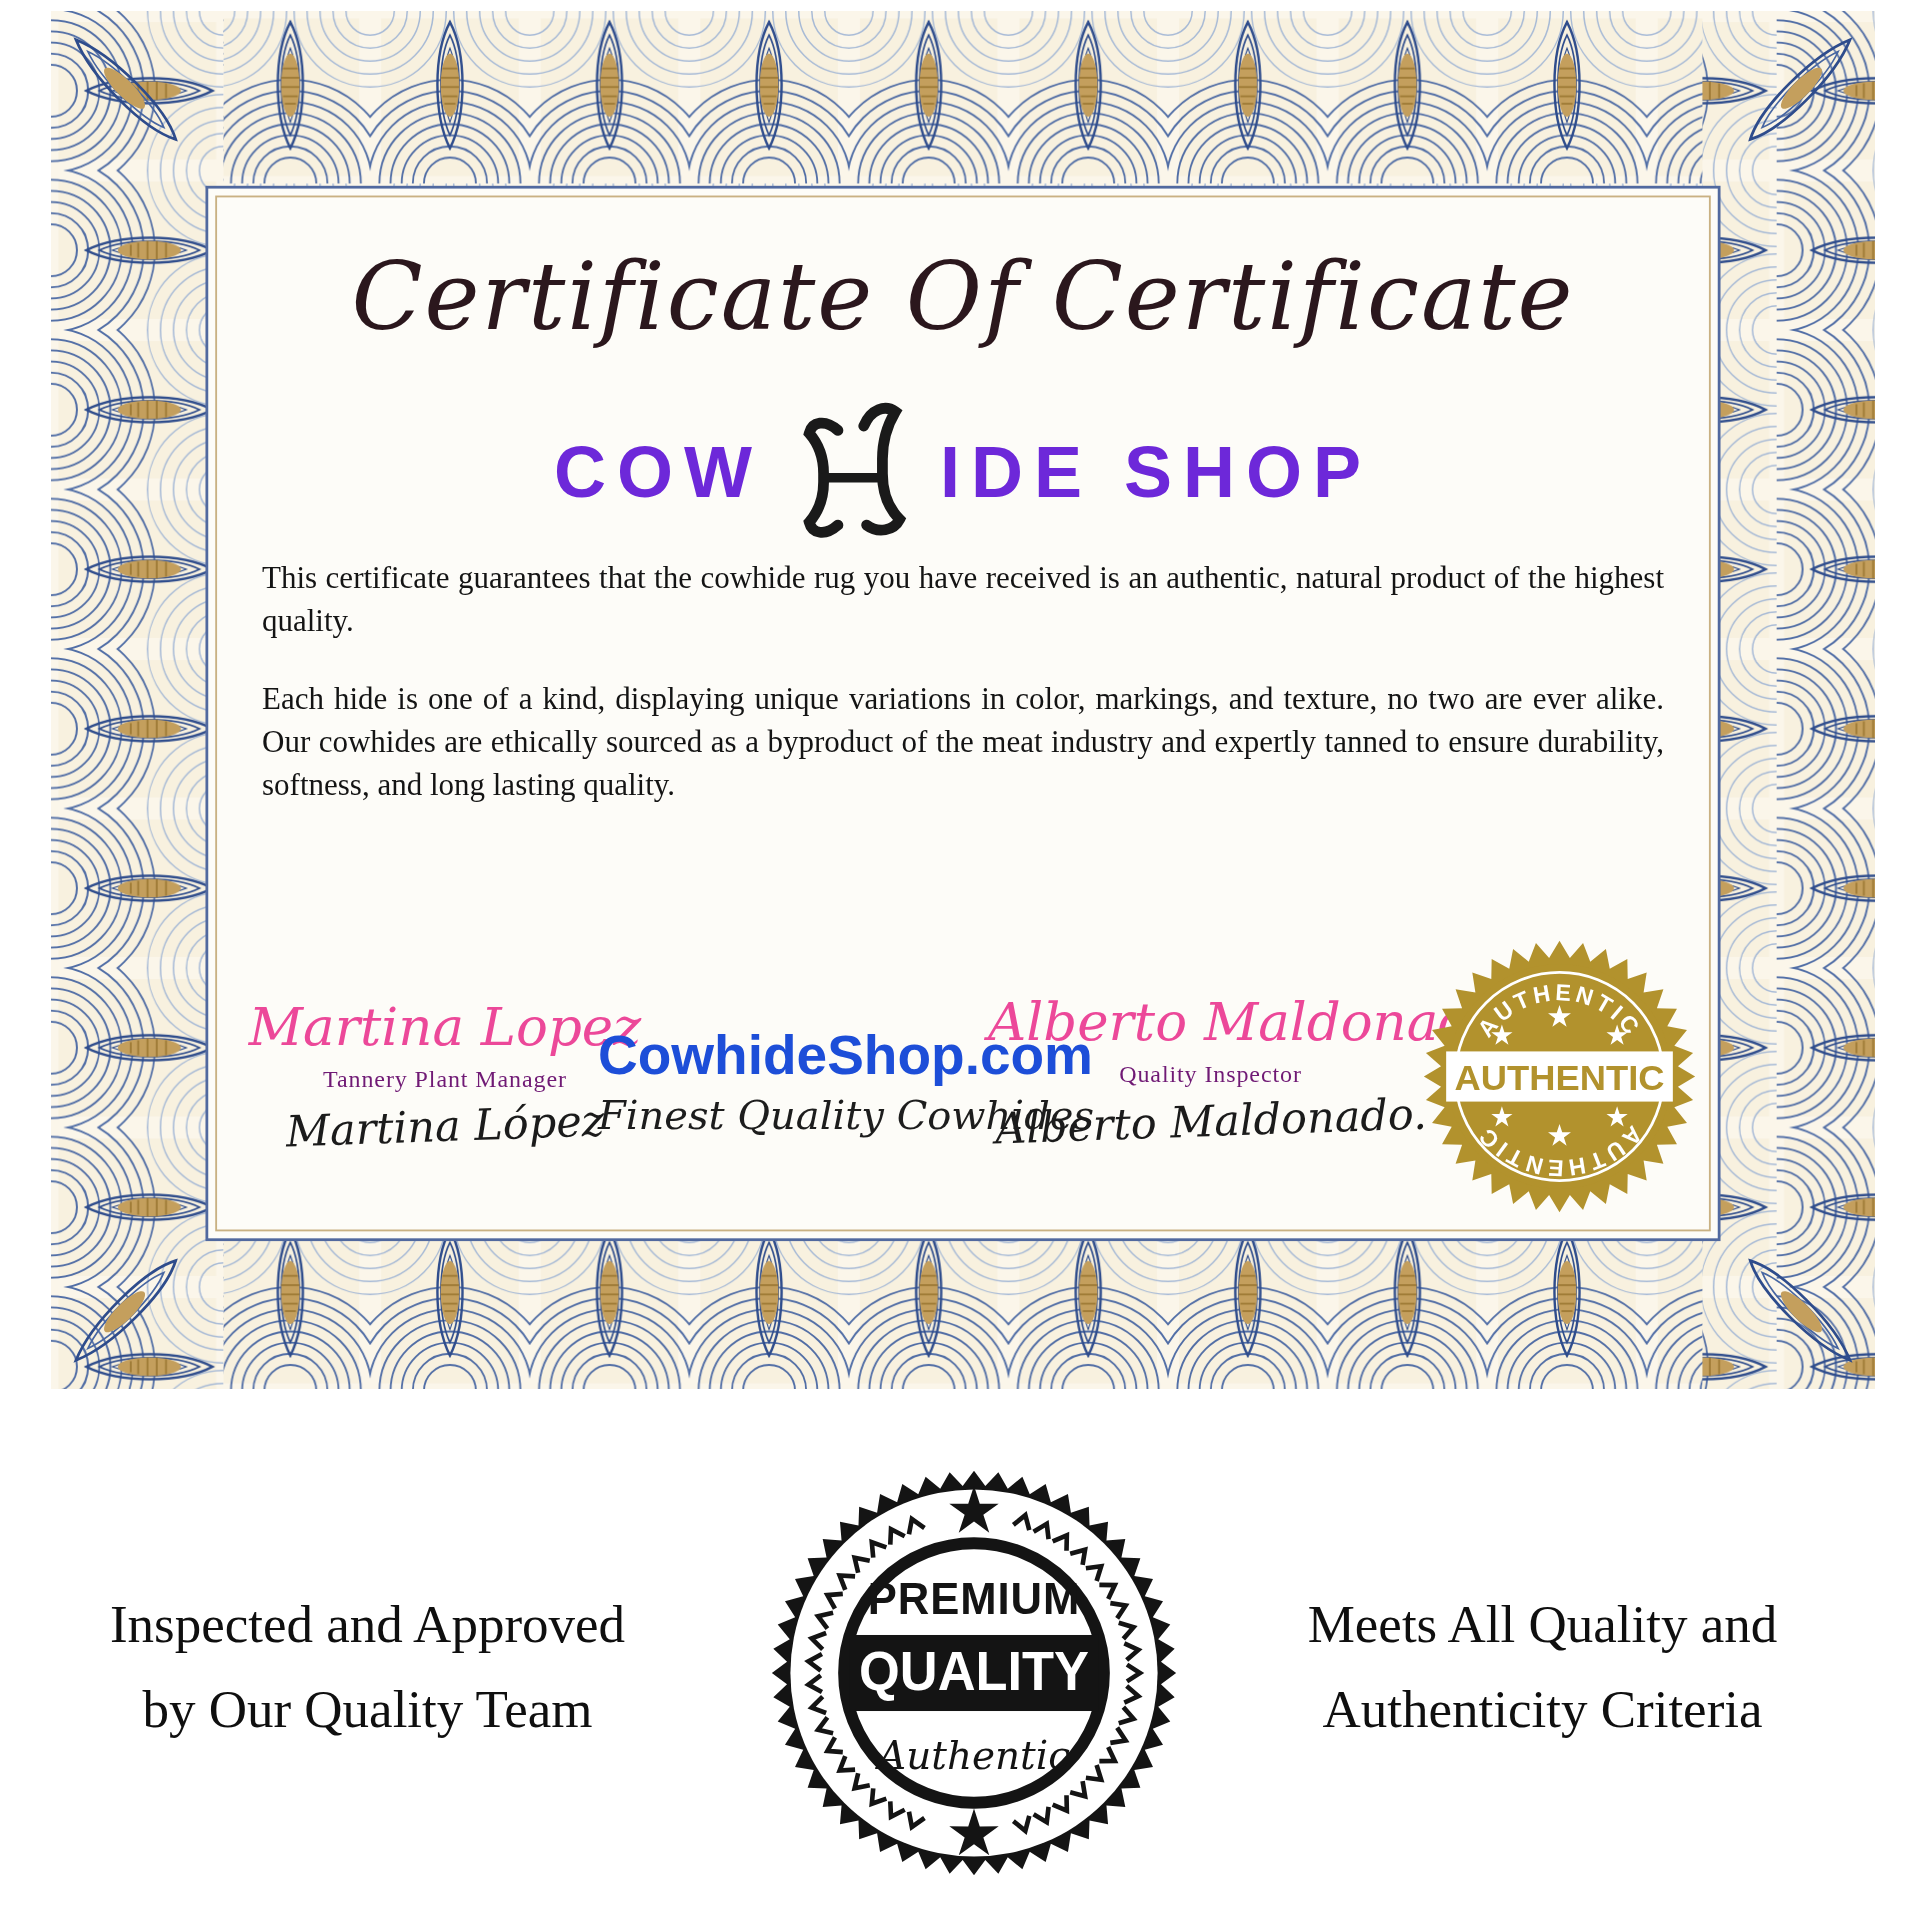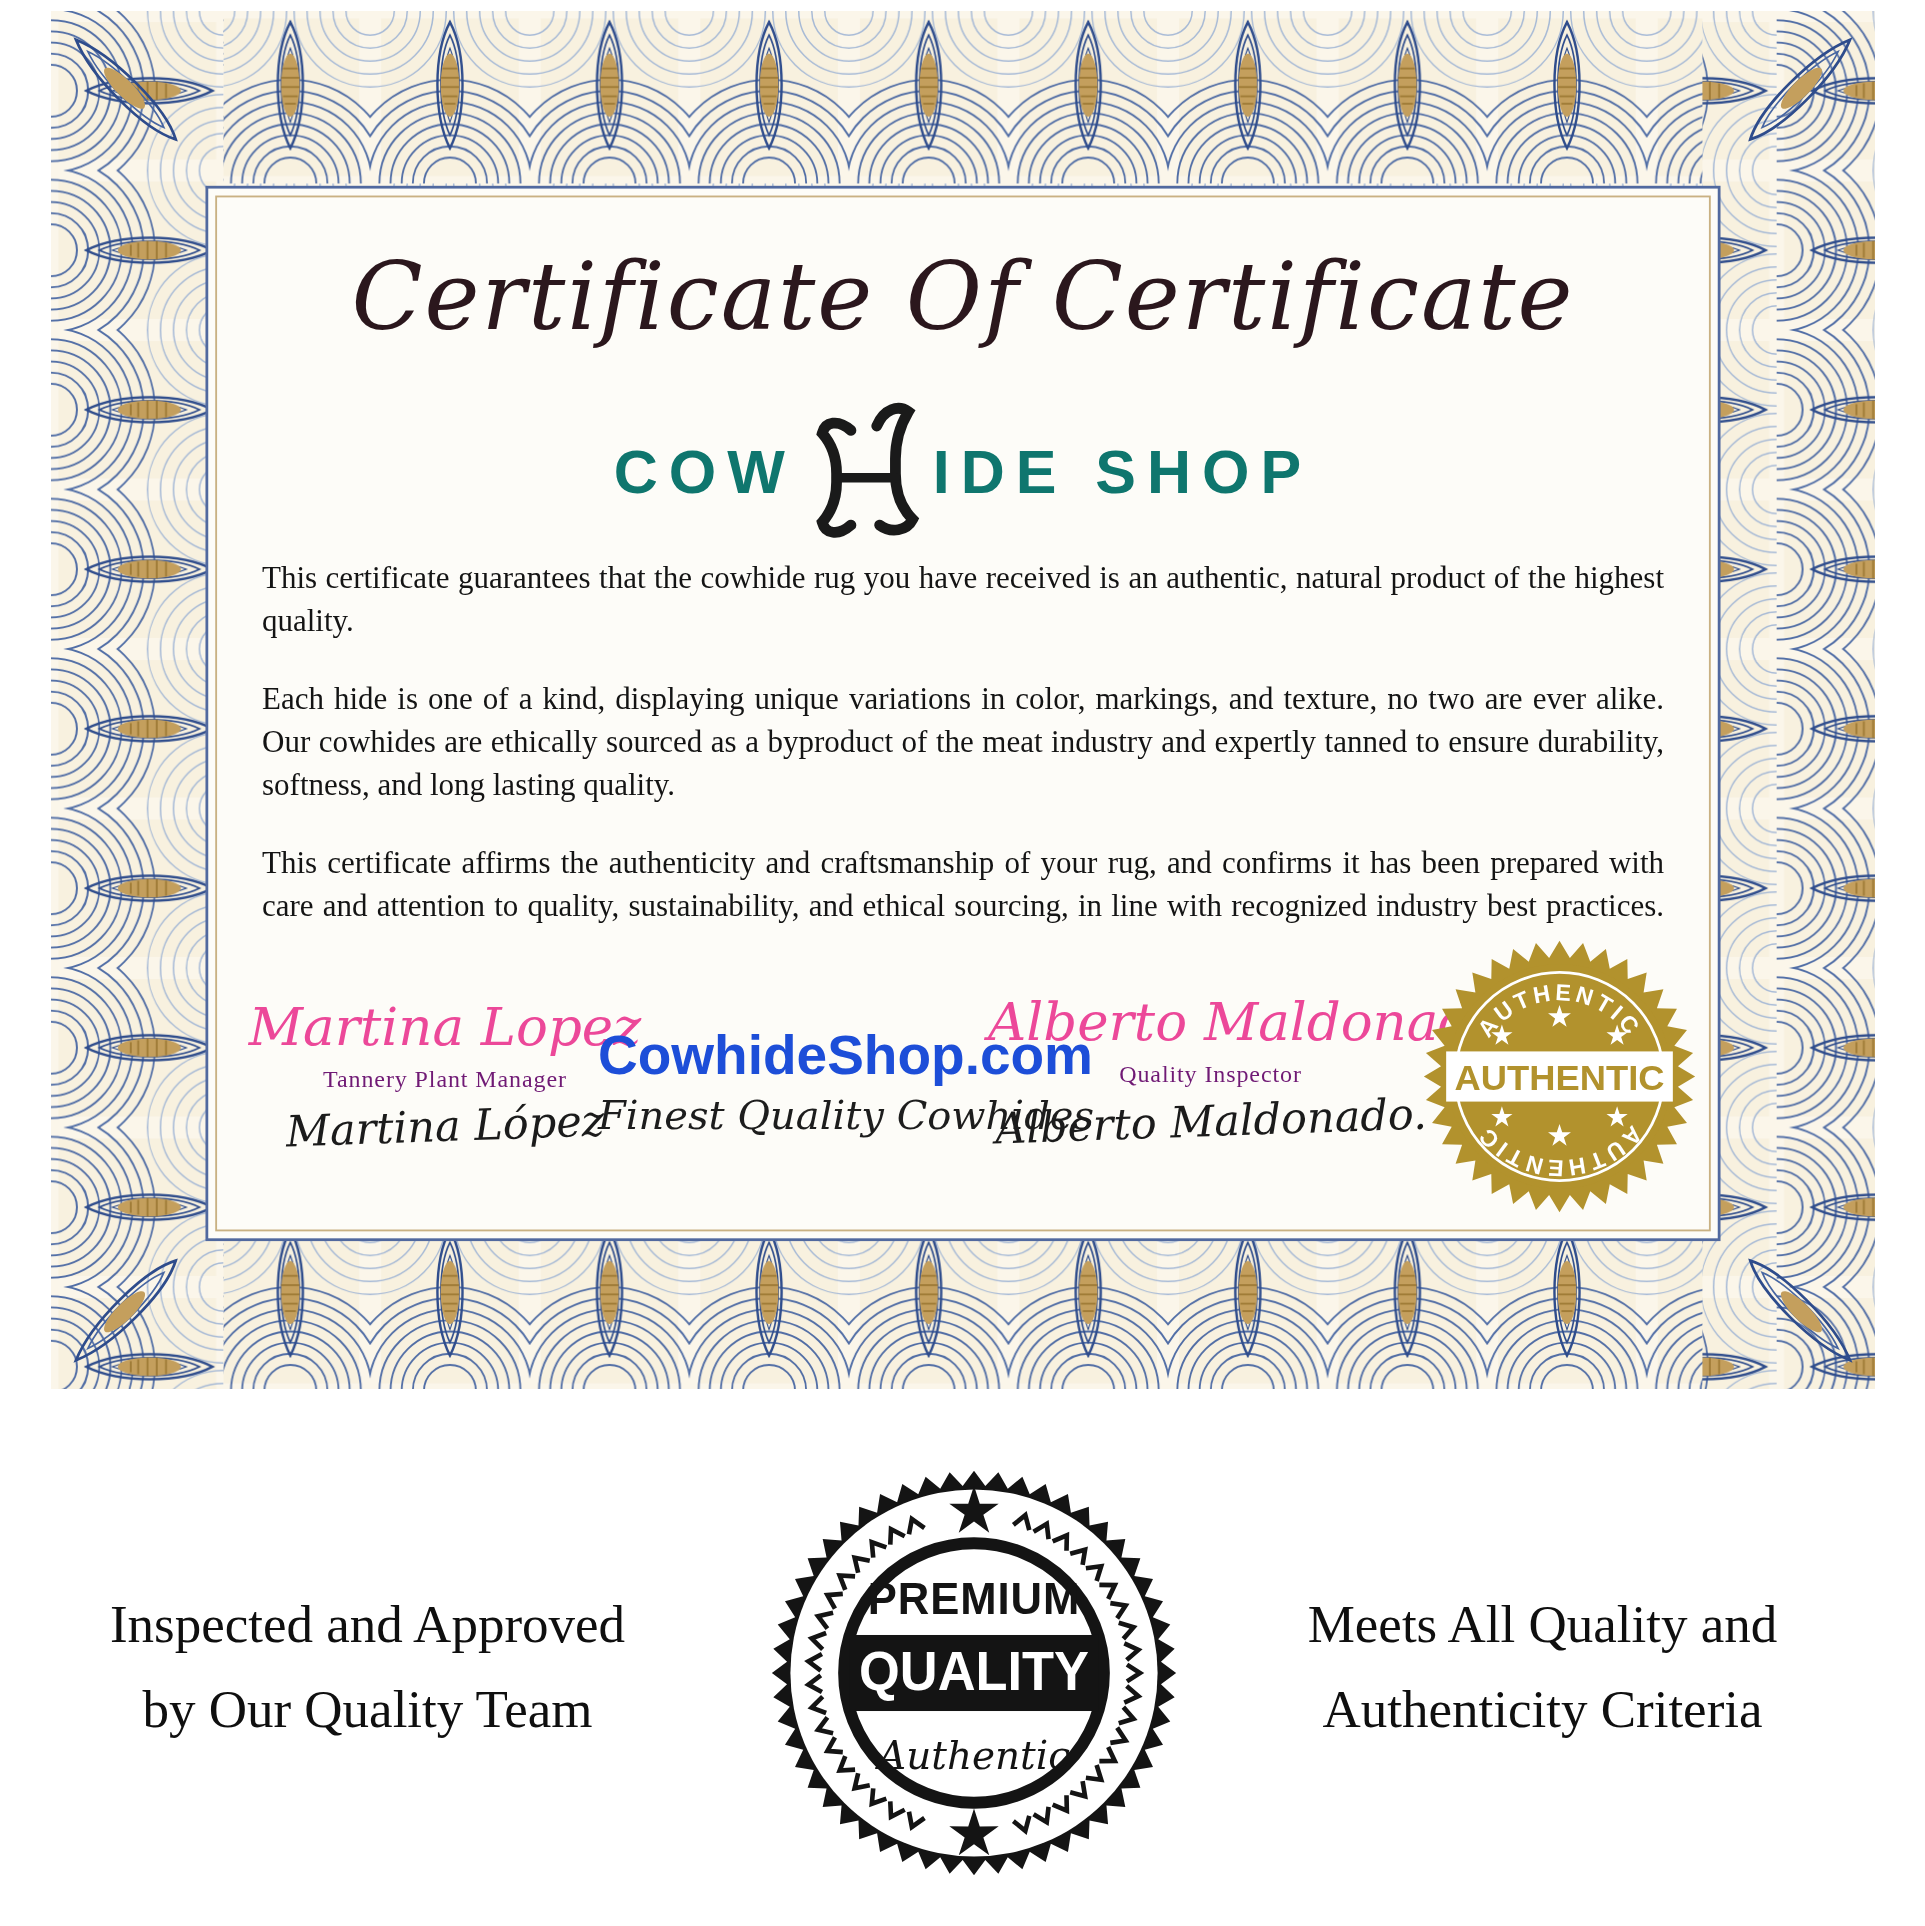--- a/index.html
+++ b/index.html
@@ -17,23 +17,23 @@
   .certificate{left:51px;top:11px;width:1824px;height:1378px;}
   .border-svg{position:absolute;left:0;top:0;width:1824px;height:1378px;}
 
   .cert-title{
     left:0;top:221px;width:1824px;text-align:center;
     font-family:"DejaVu Serif", serif;font-style:italic;
     font-size:93px;line-height:1.4;color:#2b171d;letter-spacing:1.9px;
   }
   .logo-row{
     left:0;top:373px;width:1824px;height:176px;
-    display:flex;align-items:center;justify-content:center;gap:0;
+    display:flex;align-items:center;justify-content:center;gap:20px;
     font-family:"Liberation Sans", sans-serif;font-weight:bold;
-    font-size:61px;letter-spacing:11px;color:#0f766e;
+    font-size:72px;letter-spacing:11px;color:#6d28d9;
   }
   .hide-glyph{width:122px;height:156px;margin:0 5.6px -9.3px 9.3px;}
 
   .paras{left:211px;top:545px;width:1402px;}
   .paras p{
     margin:0 0 35px 0;
     font-size:31px;line-height:43px;
     text-align:justify;
   }
   .paras p.justify-all{text-align-last:justify;}
@@ -158,21 +158,20 @@
         <path d="M100,34 C110,10 130,4 144,14 C132,34 126,56 126,80 L126,100 C126,126 134,148 150,164 C142,180 120,184 104,172"></path>
         <line x1="44" y1="106" x2="126" y2="106" stroke-width="13"></line>
       </g>
     </svg>
     <span>IDE SHOP</span>
   </div>
 
   <div class="abs paras">
     <p>This certificate guarantees that the cowhide rug you have received is an authentic, natural product of the highest quality.</p>
     <p>Each hide is one of a kind, displaying unique variations in color, markings, and texture, no two are ever alike. Our cowhides are ethically sourced as a byproduct of the meat industry and expertly tanned to ensure durability, softness, and long lasting quality.</p>
-    <p class="justify-all">This certificate affirms the authenticity and craftsmanship of your rug, and confirms it has been prepared with care and attention to quality, sustainability, and ethical sourcing, in line with recognized industry best practices.</p>
   </div>
 
   <div class="abs sig sig-left">
     <div class="name">Martina Lopez</div>
     <div class="role">Tannery Plant Manager</div>
     <div><span class="autograph">Martina López</span></div>
   </div>
 
   <div class="abs sig-center">
     <div class="site">CowhideShop.com</div>

